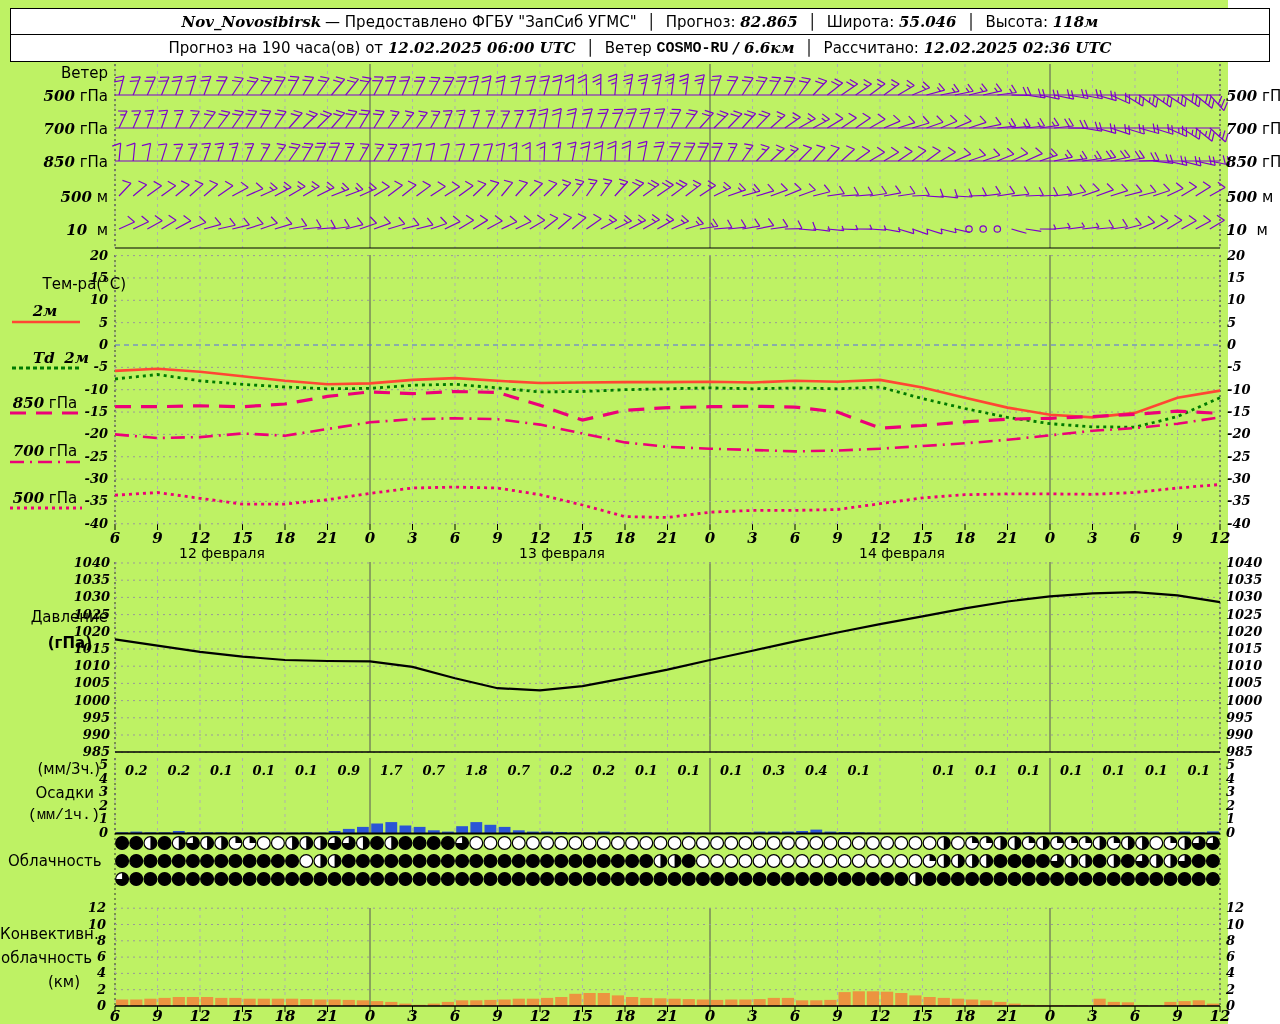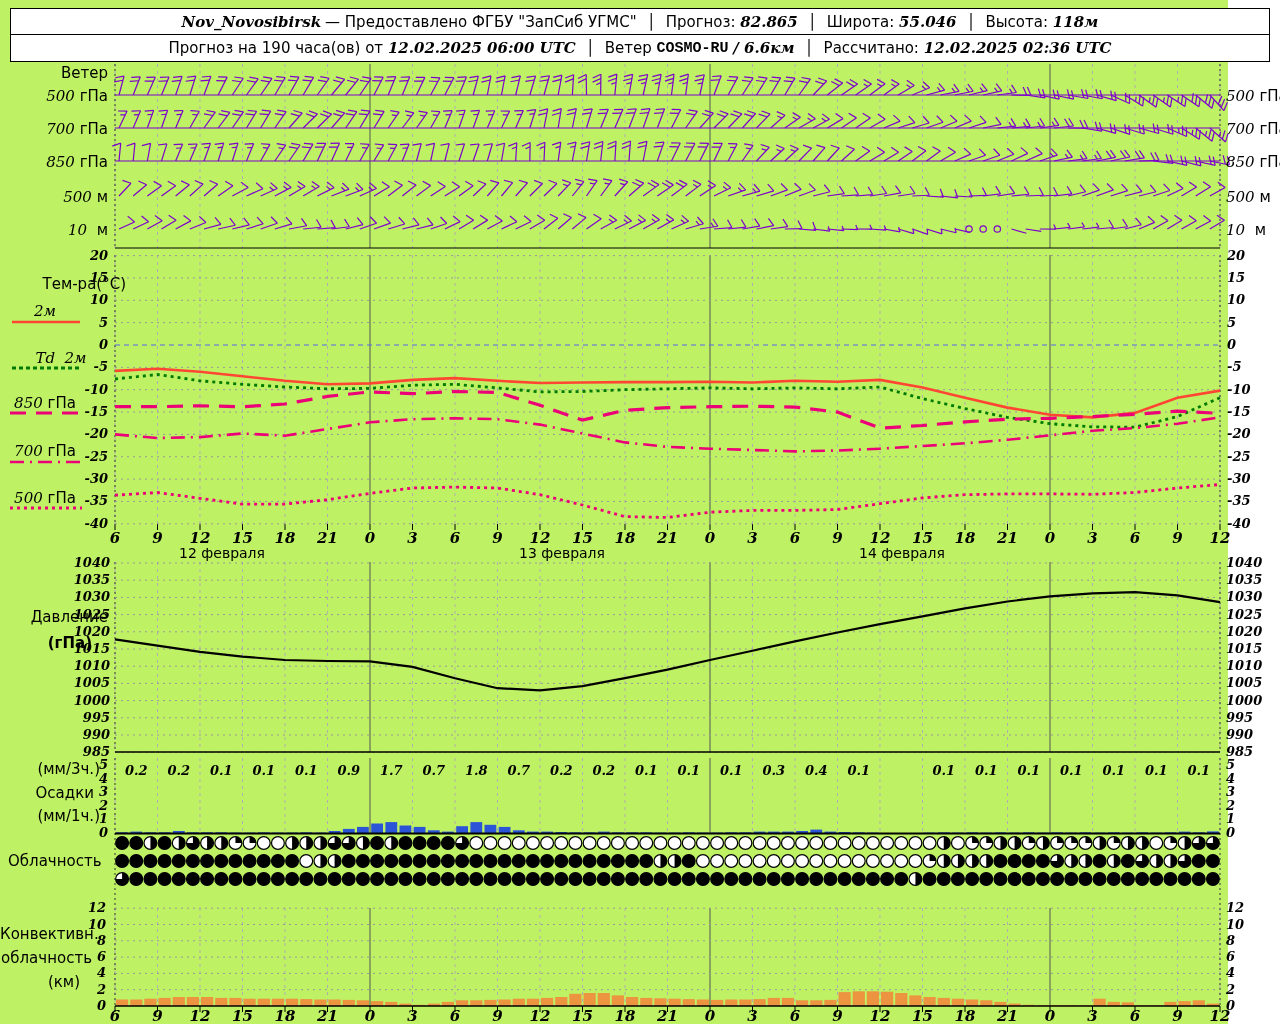--- a/index.html
+++ b/index.html
@@ -8,21 +8,21 @@
   .page{position:relative;width:1228px;height:1024px;background:#bef264;}
   svg{position:absolute;left:0;top:0;}
   .hdr{position:absolute;left:10px;width:1258px;height:26px;border:1px solid #000;
        display:flex;align-items:center;justify-content:center;font-size:15px;color:#000;
        white-space:nowrap;background:#fff;}
   .hdr .sep{margin:0 10px;font-weight:normal;}
   .it{font-family:"DejaVu Serif",serif;font-style:italic;font-weight:bold;}
   .bd{font-family:Liberation Mono, monospace;font-weight:bold;}
   .lab{position:absolute;color:#000;font-size:15px;white-space:nowrap;}
   .ralign{text-align:right;}
-  .num{font-family:"DejaVu Serif",serif;font-style:italic;font-weight:normal;margin-top:16px;}
+  .num{font-family:"DejaVu Serif",serif;font-style:italic;font-weight:bold;margin-top:16px;}
   .sp{display:inline-block;width:4px;}
 </style>
 </head>
 <body>
 
 <div class="page">
 
   <div class="hdr" style="top:8px;">
     <span class="it">Nov_Novosibirsk</span>
     <span class="sp"></span>
@@ -2061,21 +2061,21 @@
   <div class="lab" style="left:16px;top:349px;width:90px;text-align:center;"><span class="num">Td</span>&nbsp;&nbsp;<span class="num">2м</span></div>
   <div class="lab" style="left:0px;top:394px;width:90px;text-align:center;"><span class="num">850</span> <span>гПа</span></div>
   <div class="lab" style="left:0px;top:442px;width:90px;text-align:center;"><span class="num">700</span> <span>гПа</span></div>
   <div class="lab" style="left:0px;top:489px;width:90px;text-align:center;"><span class="num">500</span> <span>гПа</span></div>
 
   <div class="lab ralign" style="left:0px;top:608px;width:108px;">Давление</div>
   <div class="lab ralign" style="left:0px;top:634px;width:92px;font-weight:bold;">(гПа)</div>
 
   <div class="lab ralign" style="left:0px;top:760px;width:100px;">(мм/3ч.)</div>
   <div class="lab ralign" style="left:0px;top:784px;width:94px;">Осадки</div>
-  <div class="lab ralign" style="left:0px;top:807px;width:100px;">(мм/1ч.)</div>
+  <div class="lab ralign" style="left:0px;top:807px;width:100px;font-family:Liberation Mono, monospace;">(мм/1ч.)</div>
 
   <div class="lab" style="left:8px;top:852px;">Облачность</div>
 
   <div class="lab ralign" style="left:0px;top:925px;width:92px;">Конвективн.</div>
   <div class="lab ralign" style="left:0px;top:949px;width:92px;">облачность</div>
   <div class="lab ralign" style="left:0px;top:973px;width:80px;">(км)</div>
 
 </div>
 
 </body></html>

